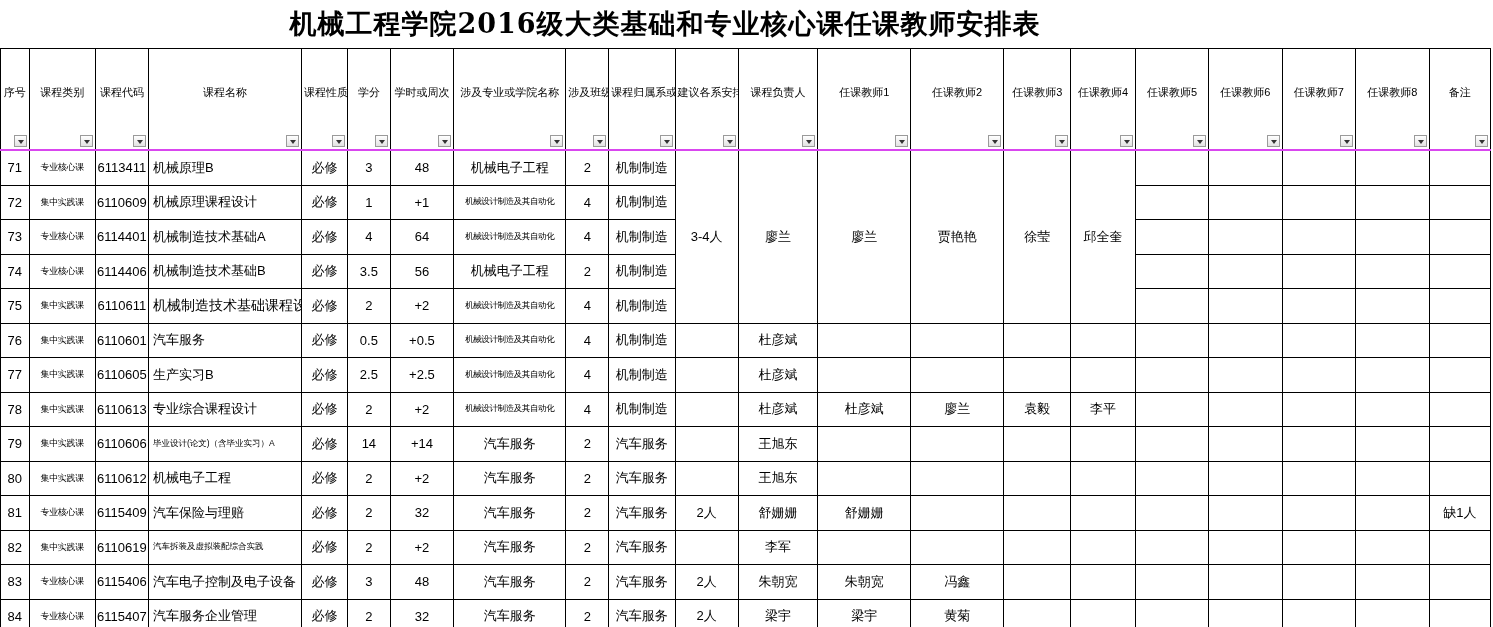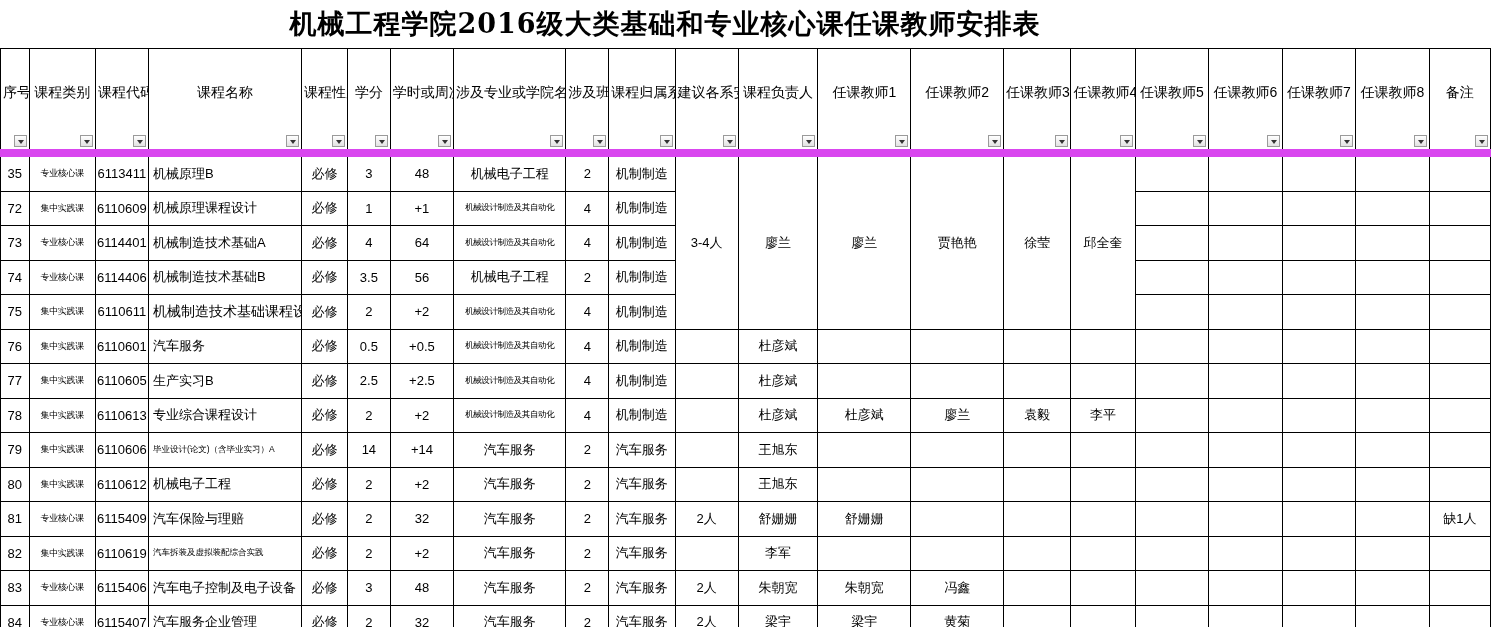--- a/index.html
+++ b/index.html
@@ -31,25 +31,25 @@
     font-size:13px;
     color:#000;
     text-align:center;
     vertical-align:middle;
     padding:0;
     overflow:hidden;
     white-space:nowrap;
   }
   thead th{
     height:86px;
-    font-size:14px;
+    font-size:11px;
     font-weight:normal;
     position:relative;
     line-height:1.15;
-    border-bottom:8px solid #d946ef;
+    border-bottom:2px solid #d946ef;
     padding:0 2px 14px 2px;
   }
   .hdrtxt{display:block;}
   .filter{
     position:absolute;
     right:2px;bottom:2px;
     width:13px;height:12px;
     border:1px solid #9a9a9a;
     background:linear-gradient(#ffffff,#e2e2e2);
     box-sizing:border-box;
@@ -203,21 +203,21 @@
           </th>
         <th>
             <span class="hdrtxt">备注</span>
             <span class="filter"></span>
           </th>
       </tr>
     </thead>
     <tbody>
 
       <tr>
-        <td>35</td>
+        <td>71</td>
         <td class="tiny">专业核心课</td>
         <td>6113411</td>
         <td class="c-name">机械原理B</td>
         <td>必修</td>
         <td>3</td>
         <td>48</td>
         <td>机械电子工程</td>
         <td>2</td>
         <td>机制制造</td>
         <td rowspan="5">3-4人</td>

